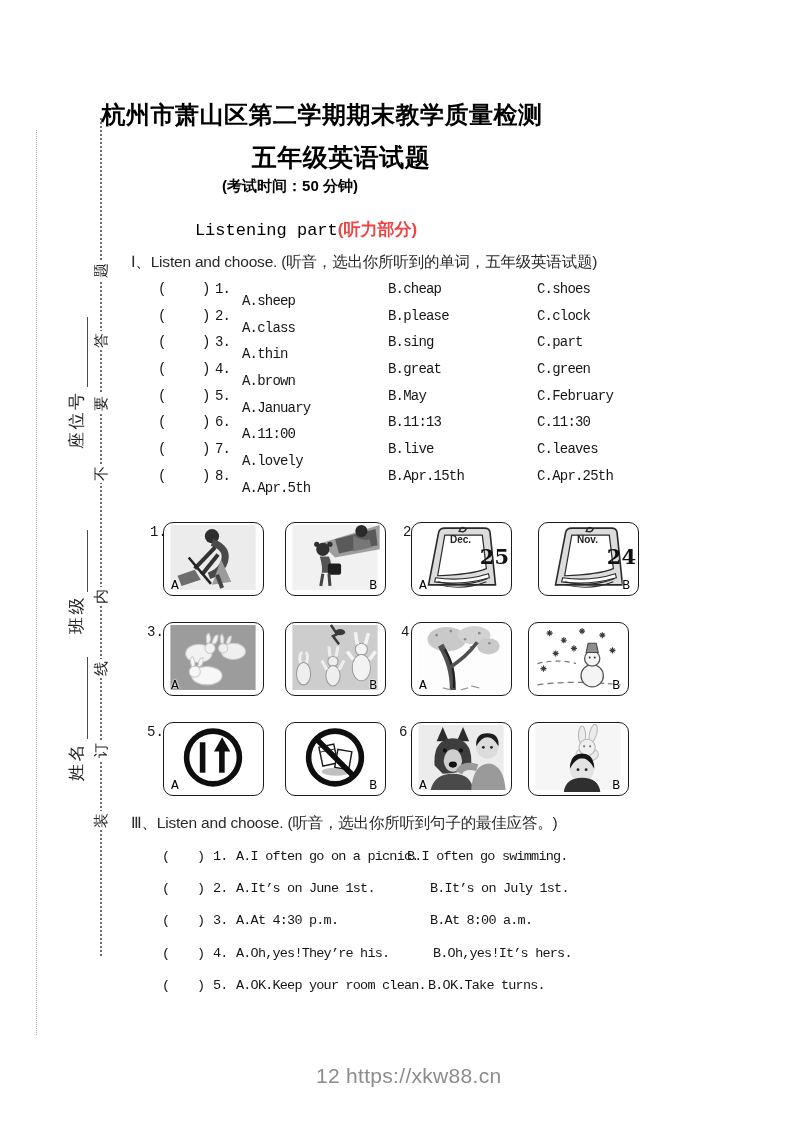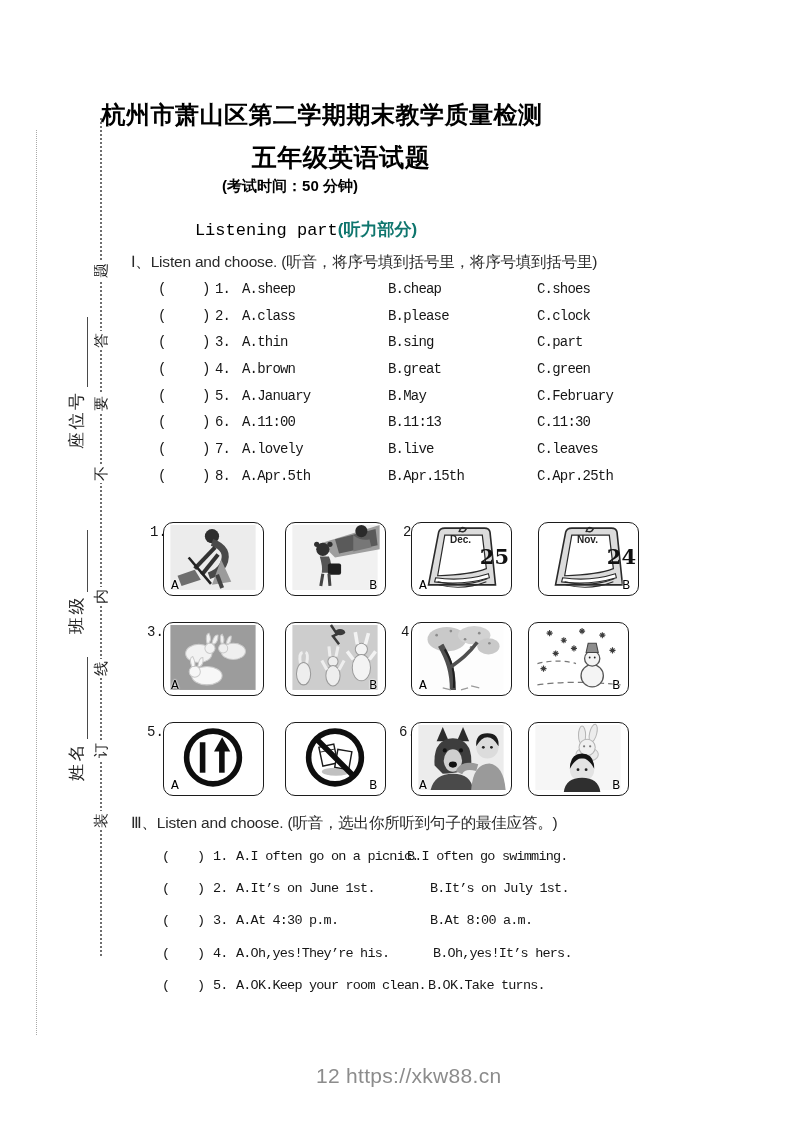--- a/index.html
+++ b/index.html
@@ -17,34 +17,34 @@
           transform-origin:0 0;transform:rotate(-90deg);
           font-size:17px;letter-spacing:2.5px;color:#1e1e1e;white-space:nowrap;}
   .vfield .blank{display:inline-block;border-bottom:1.6px solid #4a4a4a;height:15px;margin-left:3px;}
   
   .center-line{position:absolute;left:0;width:644px;text-align:center;white-space:nowrap;}
   .t1{top:99px;font-size:24px;font-weight:bold;letter-spacing:0.5px;color:#000;}
   .t2{top:141px;font-size:25px;font-weight:bold;letter-spacing:0.5px;color:#000;transform:translateX(19px);}
   .t3{top:177px;font-size:15px;font-weight:bold;color:#000;transform:translateX(-32px);}
   .t4{top:218px;font-size:17px;transform:translateX(-16px);}
   .t4 .en{font-family:"Liberation Mono",monospace;font-size:17px;color:#000;}
-  .t4 .cn{font-weight:bold;color:#0f766e;}
+  .t4 .cn{font-weight:bold;color:#ef4444;}
   
   .sec-head{position:absolute;left:131px;font-size:15.5px;color:#2a2a2a;
             letter-spacing:-0.2px;white-space:nowrap;}
   .s1rows{position:absolute;left:0;top:277px;width:793px;}
   .s1row{position:relative;height:26.7px;font-family:"Liberation Mono",monospace;
          font-size:14px;letter-spacing:-0.8px;color:#161616;}
   .s1row span{position:absolute;top:4px;white-space:nowrap;}
   .s3rows{position:absolute;left:0;top:843px;width:793px;}
   .s3row{position:relative;height:32.2px;font-family:"Liberation Mono",monospace;
          font-size:13.5px;letter-spacing:-0.8px;color:#161616;}
   .s3row span{position:absolute;top:6px;white-space:nowrap;}
   .po{left:158px;} .pc{left:202px;}
-  .s1no{left:215px;} .s1a{left:242px;} .s1b{left:388px;} .s1c{left:537px;}
+  .s1no{left:215px;} .s1a{left:242px;margin-top:12px;} .s1b{left:388px;} .s1c{left:537px;}
   .s3po{left:162px;} .s3pc{left:197px;} .s3no{left:213px;} .s3a{left:236px;}
   
   .pic-no{position:absolute;font-family:"Liberation Mono",monospace;font-size:14px;color:#161616;}
   .pbox{position:absolute;width:101px;height:74px;border:1.5px solid #1c1c1c;border-radius:10px;
         background:#fff;box-sizing:border-box;}
   .pbox svg{position:absolute;left:0;top:0;width:98px;height:71px;}
   .pletter{position:absolute;bottom:2px;font-family:"Liberation Mono",monospace;
            font-size:13px;color:#000;text-shadow:0 0 2px #fff,0 0 2px #fff;}
   .pl-a{left:7px;} .pl-b{right:8px;}
   .cal-month{position:absolute;left:0;top:11px;width:100%;text-align:center;
@@ -82,21 +82,21 @@
   <div class="vfield" style="left:66px;top:781px;width:135px;">
     <span>姓名</span>
     <span class="blank" style="width:82px"></span>
   </div>
 
   <div class="center-line t1">杭州市萧山区第二学期期末教学质量检测</div>
   <div class="center-line t2">五年级英语试题</div>
   <div class="center-line t3">(考试时间：50 分钟)</div>
   <div class="center-line t4"><span class="en">Listening part</span><span class="cn">(听力部分)</span></div>
 
-  <div class="sec-head" style="top:252px">Ⅰ、Listen and choose. (听音，将序号填到括号里，将序号填到括号里)</div>
+  <div class="sec-head" style="top:252px">Ⅰ、Listen and choose. (听音，选出你所听到的单词，五年级英语试题)</div>
   <div class="s1rows">
     <div class="s1row">
       <span class="po">(</span>
         <span class="pc">)</span>
       <span class="s1no">1.</span>
       <span class="s1a">A.sheep</span>
       <span class="s1b">B.cheap</span>
       <span class="s1c">C.shoes</span>
     </div>
     <div class="s1row">

